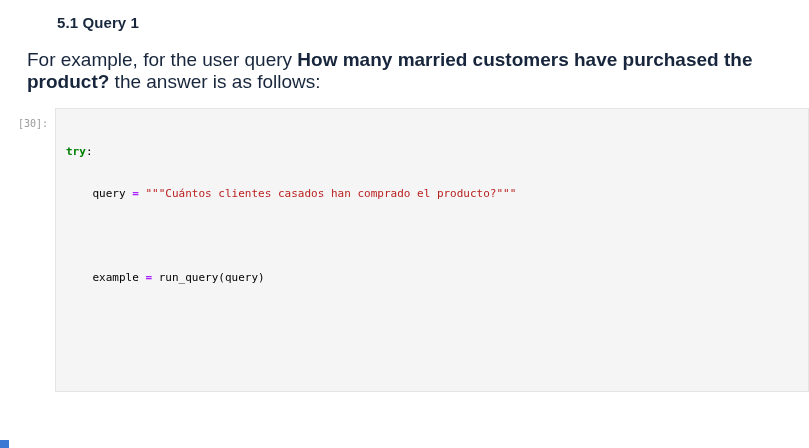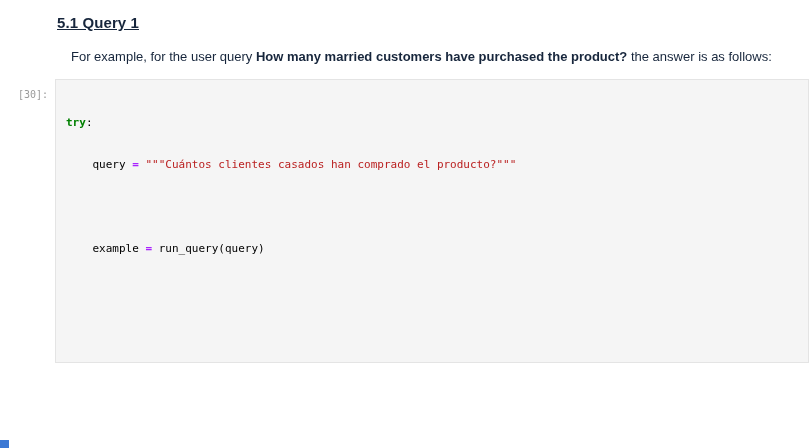--- a/index.html
+++ b/index.html
@@ -1,23 +1,23 @@
 <!DOCTYPE html>
 <html><head>
 <meta charset="utf-8">
 <style>
   * { margin:0; padding:0; box-sizing:border-box; }
   html, body { width:809px; height:448px; background:#ffffff; overflow:hidden; }
   body { font-family:"Liberation Sans", sans-serif; color:#17263C; position:relative; }
 
   .nb { padding-top:14px; }
 
-  .heading { font-size:15px; font-weight:bold; margin-left:57px; letter-spacing:0.1px;text-decoration:underline; }
+  .heading { font-size:15px; font-weight:bold; margin-left:57px; letter-spacing:0.1px; }
 
-  .intro { font-size:13px; margin-left:71px; margin-top:18px; }
+  .intro { font-size:19px; margin-left:27px; margin-top:18px; }
   .b { font-weight:bold; }
 
   .cell-row { display:flex; margin-top:15px; }
   .prompt {
     width:55px; flex:0 0 55px; text-align:right; padding-right:7px; padding-top:10px;
     font-family:"DejaVu Sans Mono", monospace; font-size:10px; color:#9A9A9A;
   }
   .code-cell {
     flex:1; background:#F5F5F5; border:1px solid #E4E4E4; padding:8px 10px;
   }

